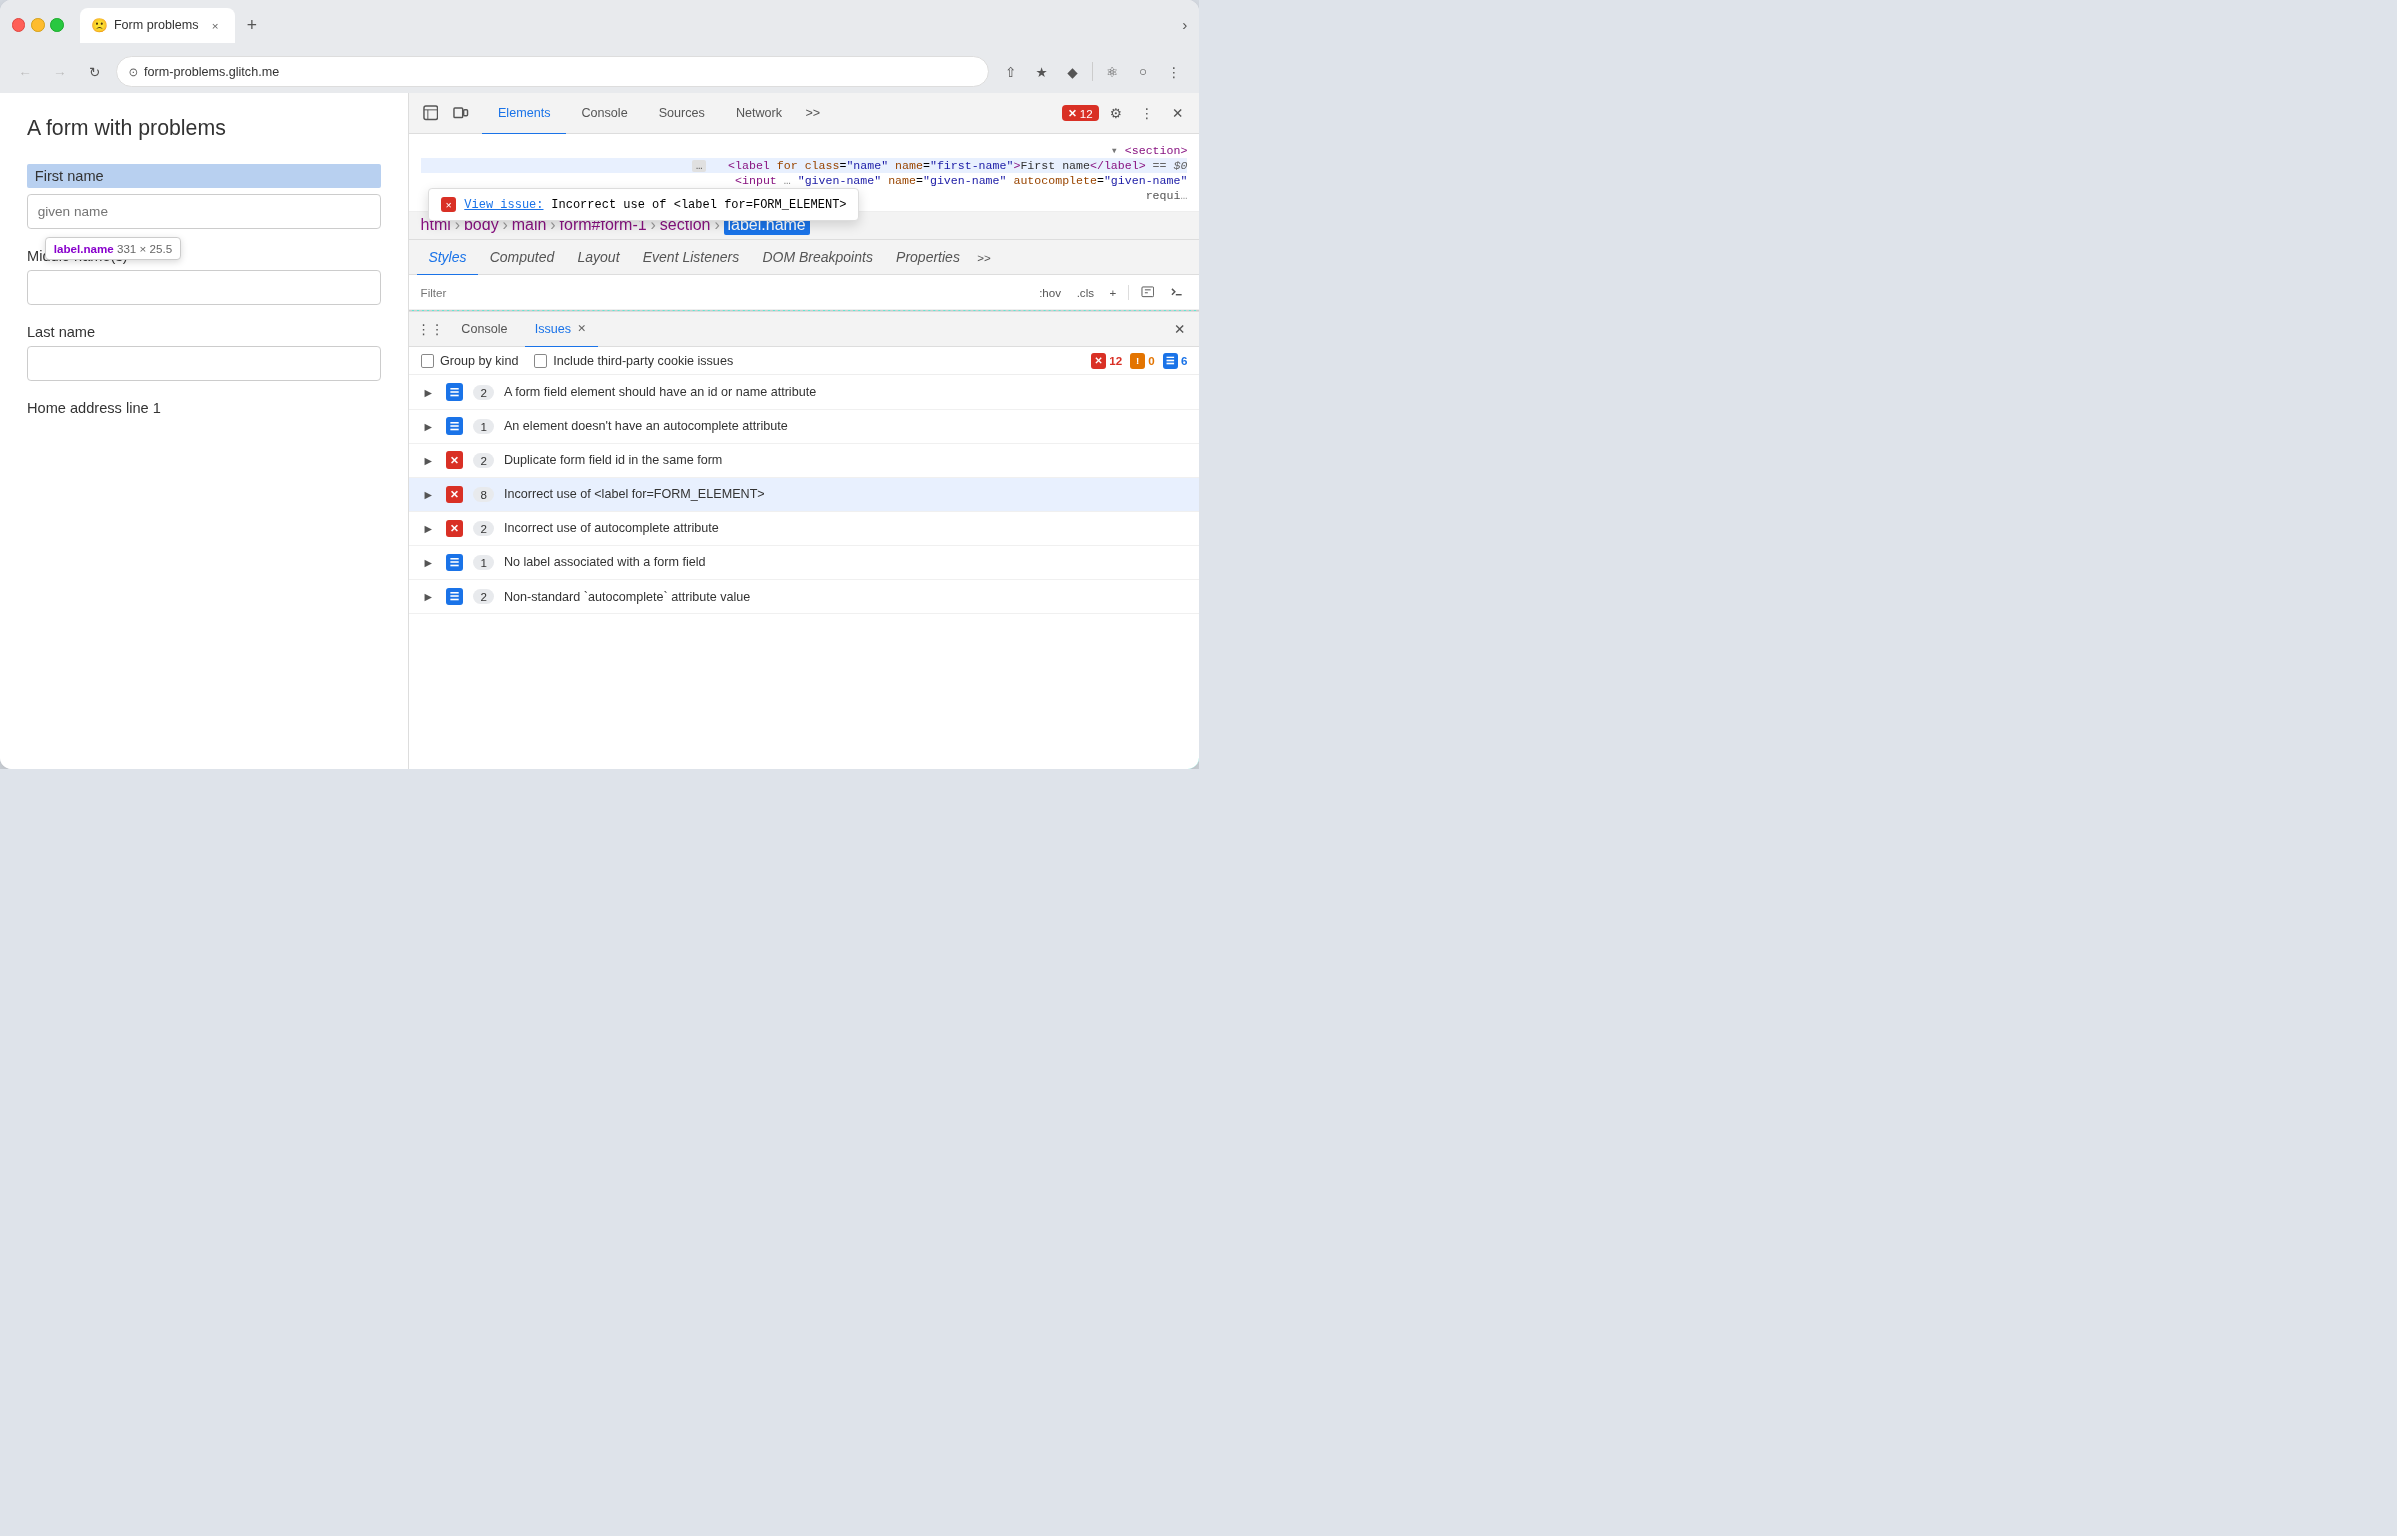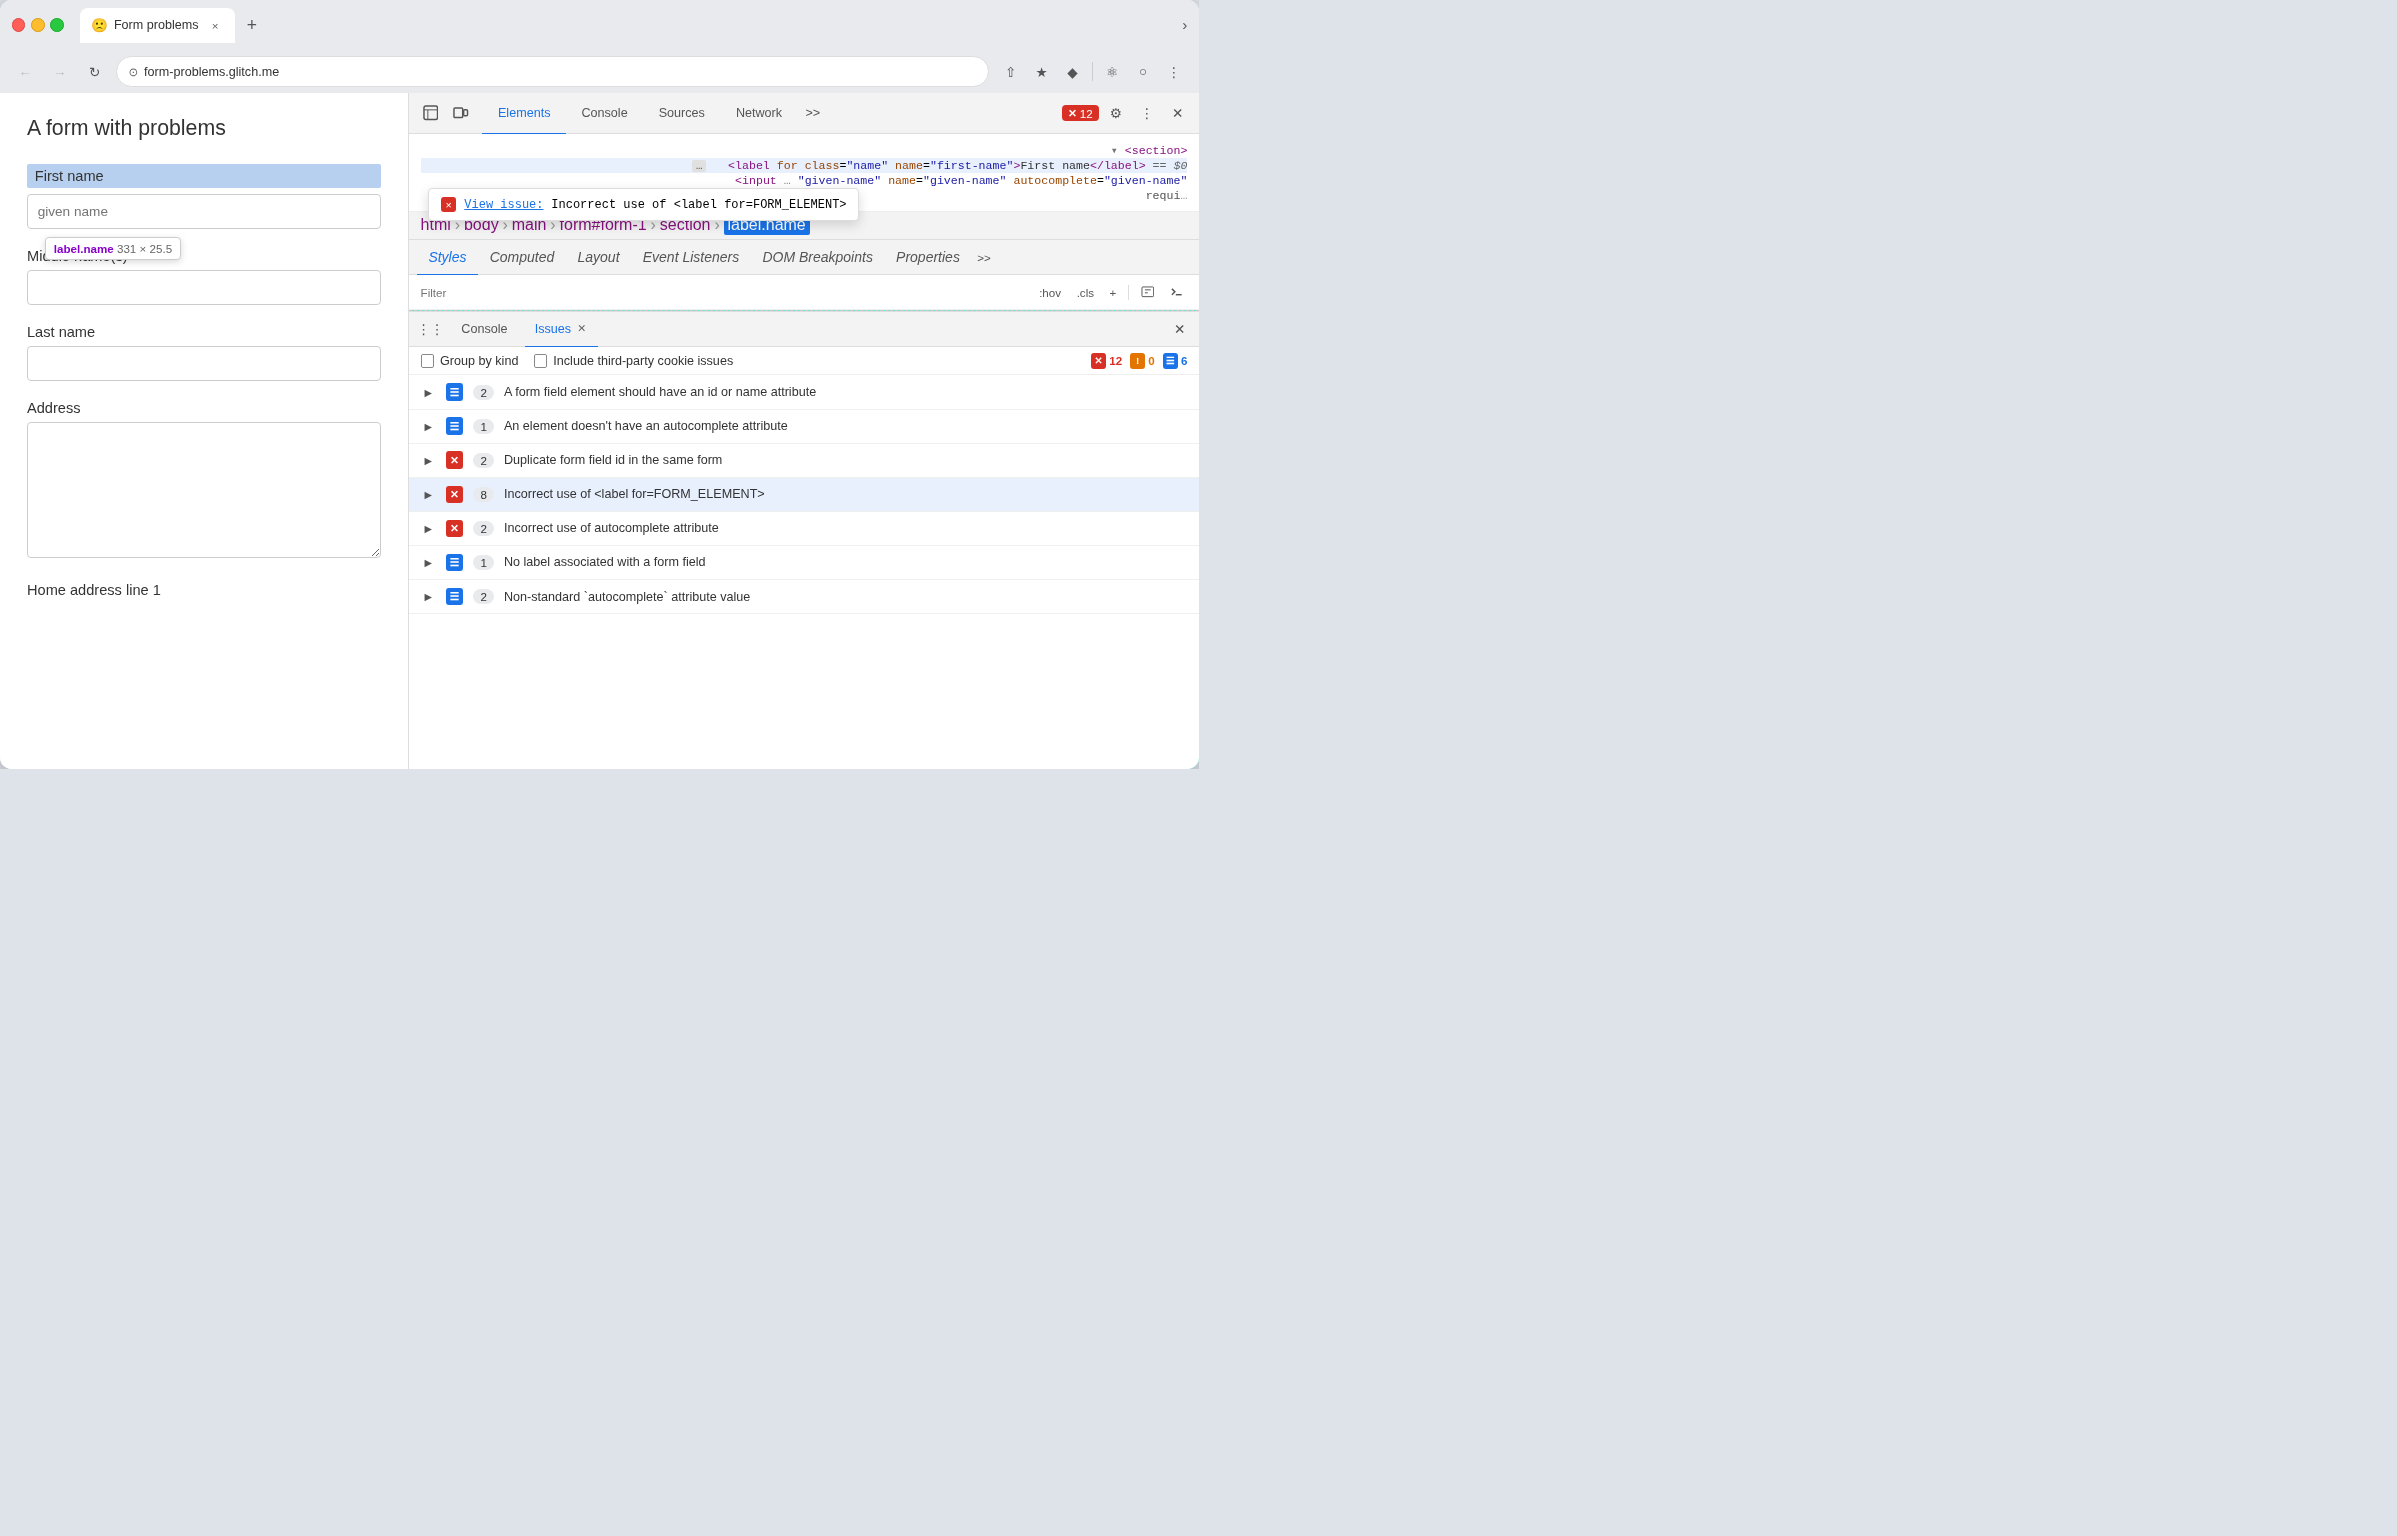--- a/index.html
+++ b/index.html
@@ -715,24 +715,20 @@
         <label class="form-label">Middle name(s)</label>
         <input class="form-input" value="" style="">
       </div>
 
 
       <div class="form-field">
         <label class="form-label">Last name</label>
         <input class="form-input" value="" style="">
       </div>
 
-      <div class="form-field">
-        <label class="form-label">Address</label>
-        <textarea class="form-input tall" style=""></textarea>
-      </div>
 
       <div class="form-field">
         <label class="form-label">Home address line 1</label>
       </div>
     </div>
 
     <div class="devtools">
 
       <div class="devtools-toolbar">
         <div class="dt-icon-btn">

